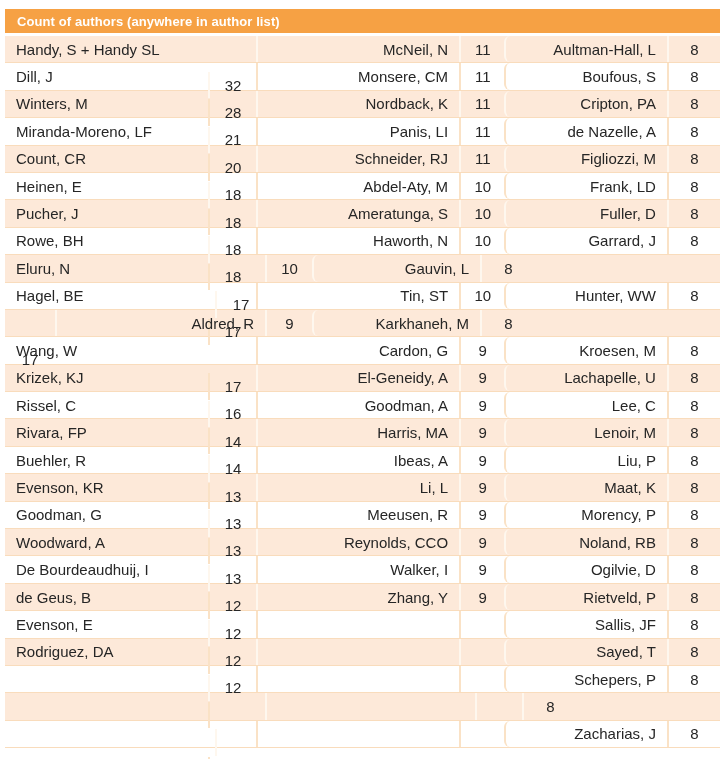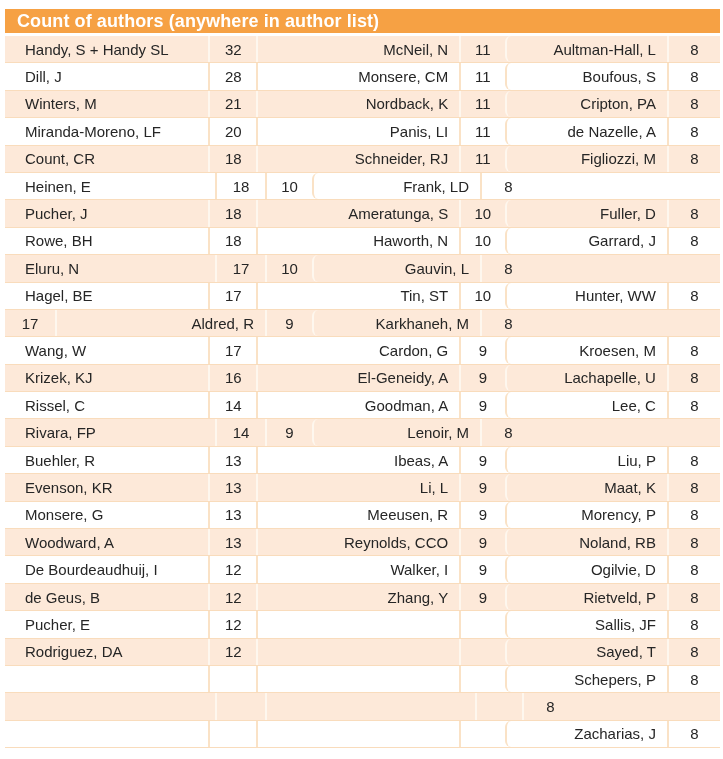--- a/index.html
+++ b/index.html
@@ -23,21 +23,21 @@
     position: absolute;
     left: 5px; top: 9px;
     width: 715px;
   }
   .title-bar {
     box-sizing: border-box;
     height: 24px;
     margin-bottom: 3px;
     background: var(--header-bg);
     color: var(--header-text);
-    font-size: 18px;
+    font-size: 13px;
     font-weight: bold;
     display: flex;
     align-items: center;
     padding-left: 12px;
     letter-spacing: 0.1px;
   }
   .row {
     box-sizing: border-box;
     display: flex;
     height: 27.4px;
@@ -50,22 +50,22 @@
     height: 100%;
     display: flex;
     align-items: center;
     font-size: 15px;
     color: var(--text);
     white-space: nowrap;
     overflow: hidden;
   }
   .cell + .cell { border-left: 2px solid var(--vline-plain); }
   .row.band .cell + .cell { border-left-color: var(--vline-band); }
-  .c0 { width: 210px; justify-content: flex-start; padding-left: 20px; }
-  .c1 { width: 50px;  justify-content: center; }
+  .c0 { width: 210px; justify-content: flex-start; padding-left: 11px; }
+  .c1 { width: 50px;  justify-content: center; margin-top: 36px; }
   .c2 { width: 210px; justify-content: flex-end; padding-right: 11px; }
   .c3 { width: 47px;  justify-content: center; }
   .c4 { width: 168px; justify-content: flex-end; padding-right: 11px; border-radius: 6px; }
   .c5 { width: 55px;  justify-content: center; }
 </style>
 </head>
 <body>
 
 <div class="table">
   <div class="title-bar">Count of authors (anywhere in author list)</div>
@@ -106,20 +106,21 @@
     <div class="cell c0">Count, CR</div>
     <div class="cell c1">18</div>
     <div class="cell c2">Schneider, RJ</div>
     <div class="cell c3">11</div>
     <div class="cell c4">Figliozzi, M</div>
     <div class="cell c5">8</div>
   </div>
       <div class="row">
     <div class="cell c0">Heinen, E</div>
     <div class="cell c1">18</div>
+    <div class="cell c2">Abdel-Aty, M</div>
     <div class="cell c3">10</div>
     <div class="cell c4">Frank, LD</div>
     <div class="cell c5">8</div>
   </div>
       <div class="row band">
     <div class="cell c0">Pucher, J</div>
     <div class="cell c1">18</div>
     <div class="cell c2">Ameratunga, S</div>
     <div class="cell c3">10</div>
     <div class="cell c4">Fuller, D</div>
@@ -175,20 +176,21 @@
     <div class="cell c0">Rissel, C</div>
     <div class="cell c1">14</div>
     <div class="cell c2">Goodman, A</div>
     <div class="cell c3">9</div>
     <div class="cell c4">Lee, C</div>
     <div class="cell c5">8</div>
   </div>
       <div class="row band">
     <div class="cell c0">Rivara, FP</div>
     <div class="cell c1">14</div>
+    <div class="cell c2">Harris, MA</div>
     <div class="cell c3">9</div>
     <div class="cell c4">Lenoir, M</div>
     <div class="cell c5">8</div>
   </div>
       <div class="row">
     <div class="cell c0">Buehler, R</div>
     <div class="cell c1">13</div>
     <div class="cell c2">Ibeas, A</div>
     <div class="cell c3">9</div>
     <div class="cell c4">Liu, P</div>
@@ -196,21 +198,21 @@
   </div>
       <div class="row band">
     <div class="cell c0">Evenson, KR</div>
     <div class="cell c1">13</div>
     <div class="cell c2">Li, L</div>
     <div class="cell c3">9</div>
     <div class="cell c4">Maat, K</div>
     <div class="cell c5">8</div>
   </div>
       <div class="row">
-    <div class="cell c0">Monsere, G</div>
+    <div class="cell c0">Goodman, G</div>
     <div class="cell c1">13</div>
     <div class="cell c2">Meeusen, R</div>
     <div class="cell c3">9</div>
     <div class="cell c4">Morency, P</div>
     <div class="cell c5">8</div>
   </div>
       <div class="row band">
     <div class="cell c0">Woodward, A</div>
     <div class="cell c1">13</div>
     <div class="cell c2">Reynolds, CCO</div>
@@ -228,21 +230,21 @@
   </div>
       <div class="row band">
     <div class="cell c0">de Geus, B</div>
     <div class="cell c1">12</div>
     <div class="cell c2">Zhang, Y</div>
     <div class="cell c3">9</div>
     <div class="cell c4">Rietveld, P</div>
     <div class="cell c5">8</div>
   </div>
       <div class="row">
-    <div class="cell c0">Pucher, E</div>
+    <div class="cell c0">Evenson, E</div>
     <div class="cell c1">12</div>
     <div class="cell c2"></div>
     <div class="cell c3"></div>
     <div class="cell c4">Sallis, JF</div>
     <div class="cell c5">8</div>
   </div>
       <div class="row band">
     <div class="cell c0">Rodriguez, DA</div>
     <div class="cell c1">12</div>
     <div class="cell c2"></div>

